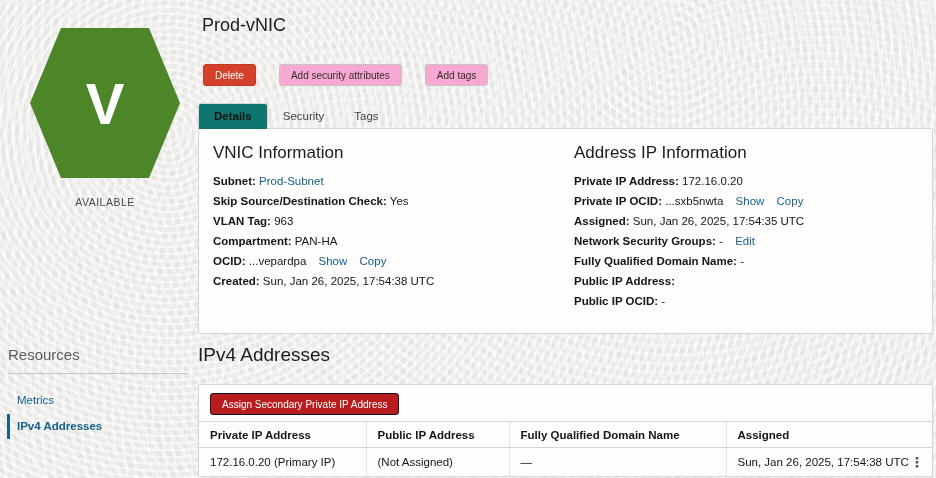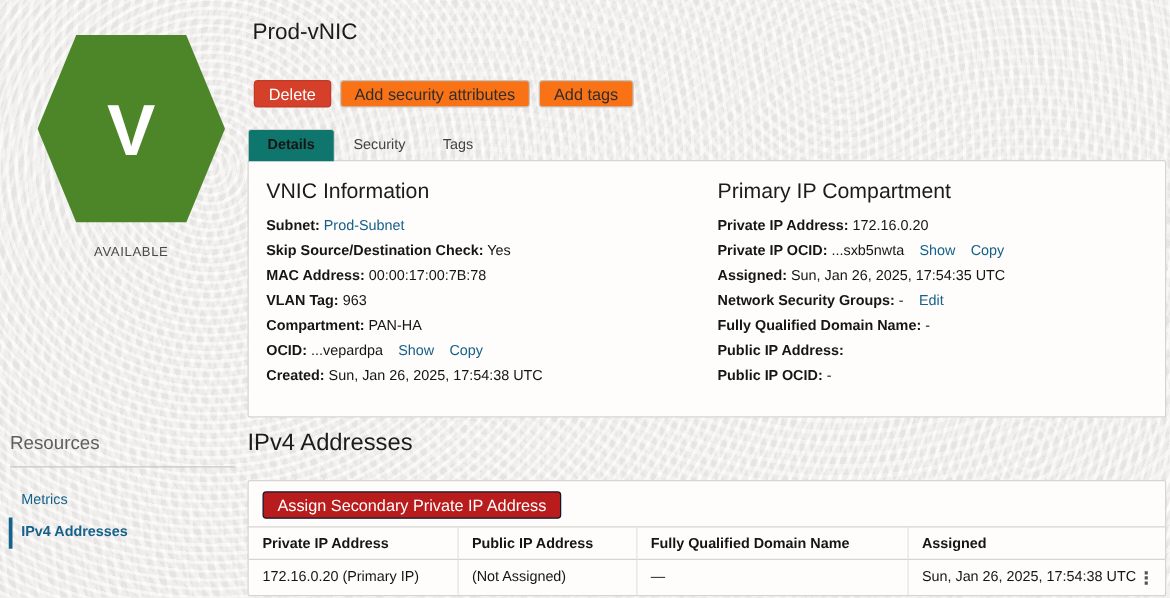--- a/index.html
+++ b/index.html
@@ -28,24 +28,24 @@
   .side-link { left:17px; font-size:11.5px; color:#16618a; text-decoration:none; cursor:pointer; }
   #side-metrics { top:394px; }
   #side-ipv4 { top:420px; font-weight:bold; }
   #side-ipv4-bar { left:7px; top:414px; width:3px; height:25px; background:#16618a; }
 
   
   #page-title { left:202px; top:15px; font-size:18px; font-weight:400; color:#1c1b19; }
 
   
   #actions { left:203px; top:64px; display:flex; gap:7px; }
-  .btn { font-family:inherit; font-size:13px; height:22px; padding:0 11px;
+  .btn { font-family:inherit; font-size:10px; height:22px; padding:0 11px;
     border-radius:3px; cursor:pointer; white-space:nowrap; }
   .btn-danger { background:#d5402a; border:1px solid #c23a25; color:#fff; }
-  .btn-secondary { background:#f97316; border:1px solid #c7c3bd; color:#312d2a; }
+  .btn-secondary { background:#f9a8d4; border:1px solid #c7c3bd; color:#312d2a;margin-left:16px; }
   .btn-dark { background:#b91c1c; border:1px solid #0f172a; color:#fff; }
 
   
   #tabs { left:198px; top:103px; display:flex; align-items:flex-end; height:26px; z-index:2; }
   .tab { font-size:11.5px; padding:6px 15px 7px 15px; color:#43413d; cursor:pointer; }
   .tab.active { background:#0f766e; border:1px solid #d8d5d0; border-bottom:none;
     border-radius:3px 3px 0 0; font-weight:bold; color:#161513; height:26px; }
 
   
   .panel { background:#fefdfc; border:1px solid #d8d5d0; border-radius:2px; }
@@ -111,45 +111,41 @@
     <h2 class="section-h">VNIC Information</h2>
     <div class="field">
       <span class="flabel">Subnet:</span>
       <a class="lnk">Prod-Subnet</a>
     </div>
     <div class="field">
       <span class="flabel">Skip Source/Destination Check:</span>
       <span>Yes</span>
     </div>
     <div class="field">
-      <span class="flabel">MAC Address:</span>
-      <span>00:00:17:00:7B:78</span>
-    </div>
-    <div class="field">
       <span class="flabel">VLAN Tag:</span>
       <span>963</span>
     </div>
     <div class="field">
       <span class="flabel">Compartment:</span>
       <span>PAN-HA</span>
     </div>
     <div class="field">
       <span class="flabel">OCID:</span>
       <span>...vepardpa</span>
       <a class="lnk lnk-sp">Show</a>
       <a class="lnk lnk-sp">Copy</a>
     </div>
     <div class="field">
       <span class="flabel">Created:</span>
       <span>Sun, Jan 26, 2025, 17:54:38 UTC</span>
     </div>
   </div>
 
   <div class="col" id="col-right">
-    <h2 class="section-h">Primary IP Compartment</h2>
+    <h2 class="section-h">Address IP Information</h2>
     <div class="field">
       <span class="flabel">Private IP Address:</span>
       <span>172.16.0.20</span>
     </div>
     <div class="field">
       <span class="flabel">Private IP OCID:</span>
       <span>...sxb5nwta</span>
       <a class="lnk lnk-sp">Show</a>
       <a class="lnk lnk-sp">Copy</a>
     </div>

